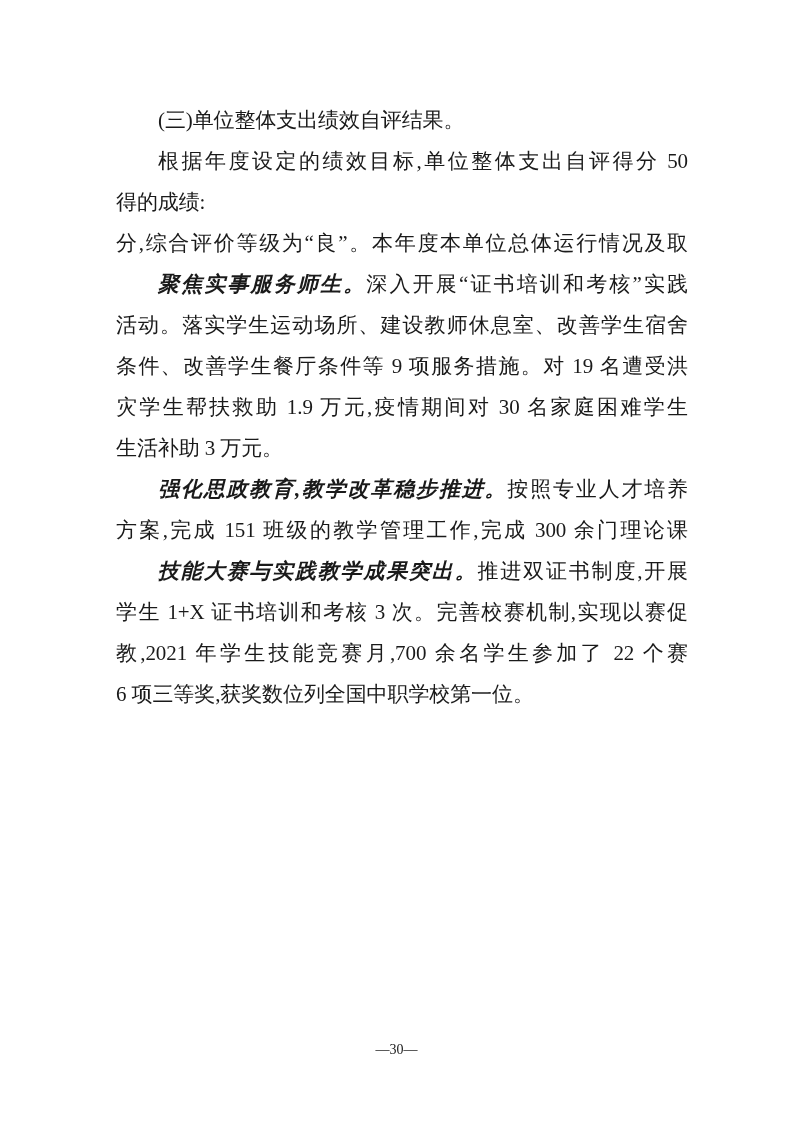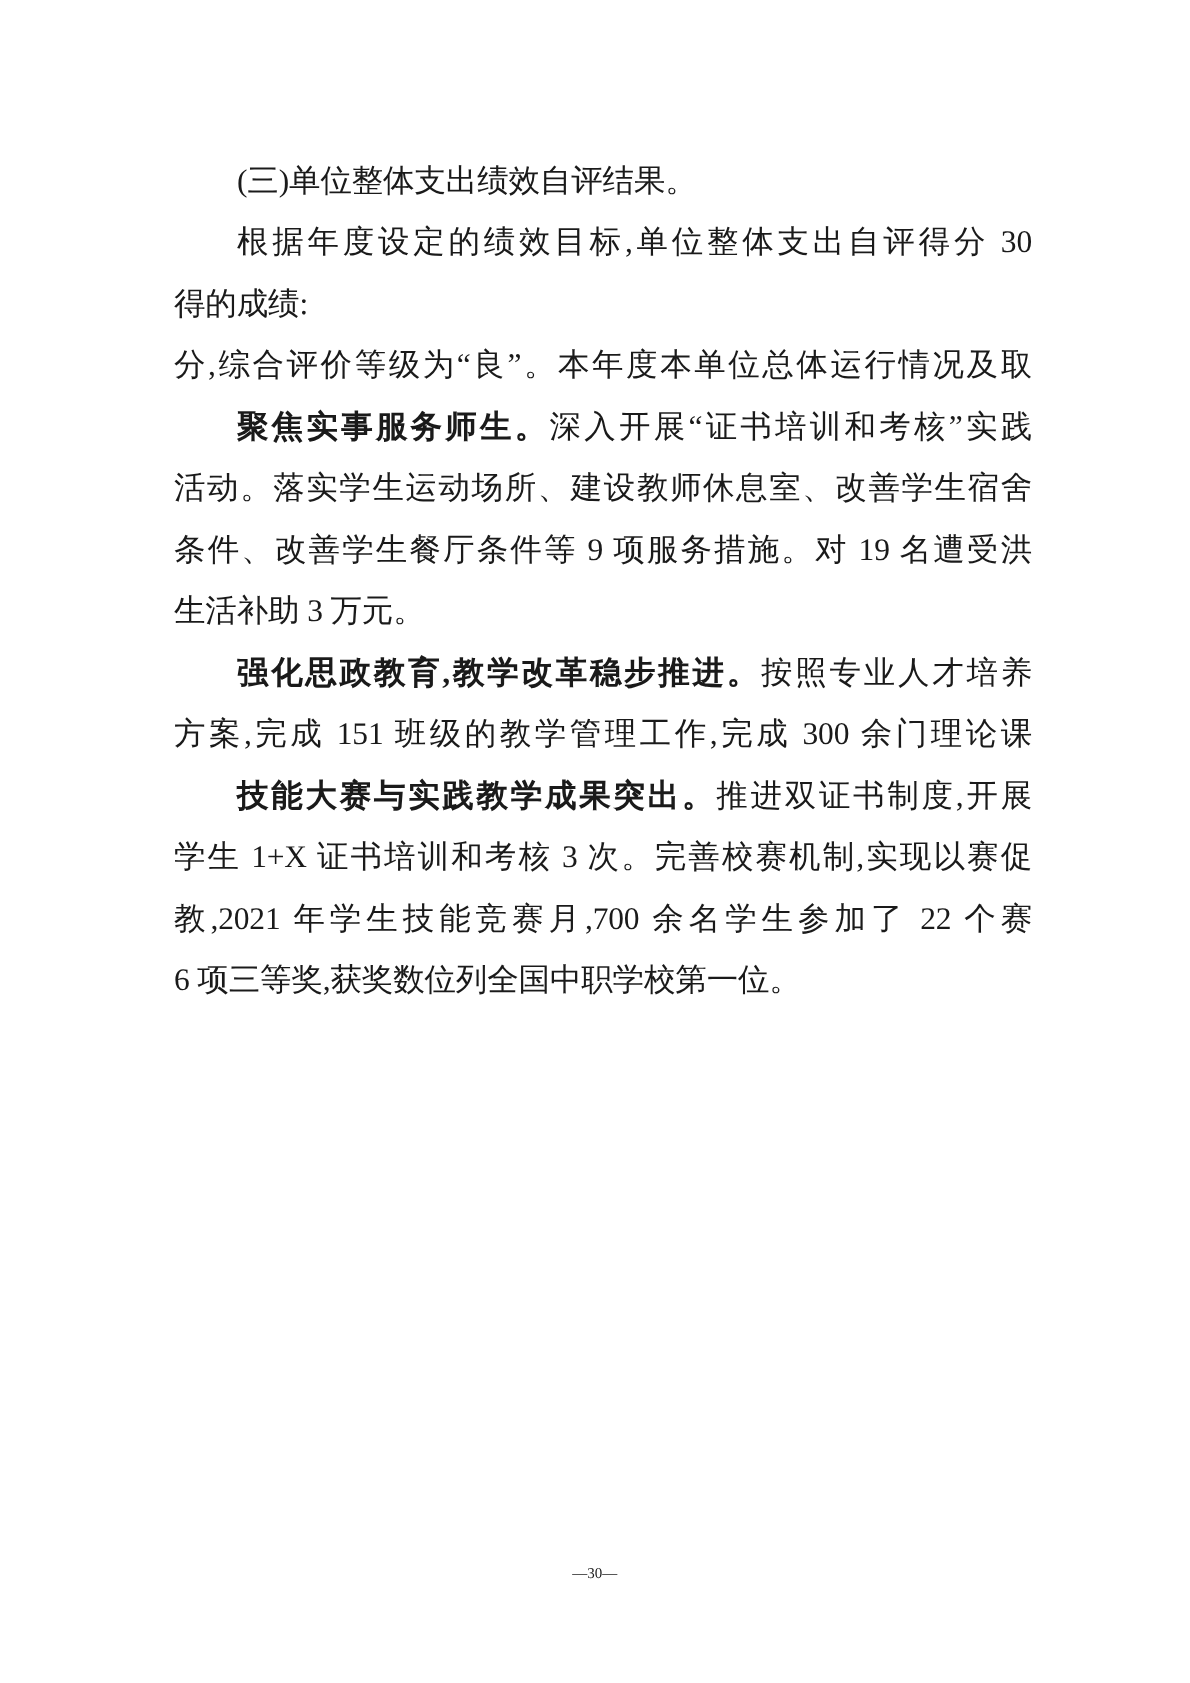--- a/index.html
+++ b/index.html
@@ -38,49 +38,50 @@
   .line.last {
     text-align-last: left;
   }
   .line.indent {
     text-indent: 42px;
   }
   .line.tight {
     letter-spacing: -0.6px;
   }
   .seg { font-weight: normal; }
-  .seg.bold { font-weight: bold; }
+  .seg.bold { font-weight: bold; font-style: italic; }
   .footer {
     position: absolute;
     left: 0;
     top: 1038px;
     width: 793px;
     text-align: center;
-    font-size: 10px;
+    font-size: 14px;
     line-height: 24px;
     color: #1a1a1a;
   }
 </style>
 </head>
 <body>
 
 <div class="page">
   <div class="content">
       <div class="paragraph">
         <div class="line indent last"><span class="seg">(三)单位整体支出绩效自评结果。</span></div>
       </div>
       <div class="paragraph">
-        <div class="line indent"><span class="seg">根据年度设定的绩效目标,单位整体支出自评得分 30</span></div>
+        <div class="line indent"><span class="seg">根据年度设定的绩效目标,单位整体支出自评得分 50</span></div>
         <div class="line last"><span class="seg">得的成绩:</span></div>
         <div class="line"><span class="seg">分,综合评价等级为“良”。本年度本单位总体运行情况及取</span></div>
       </div>
       <div class="paragraph">
         <div class="line indent"><span class="seg bold">聚焦实事服务师生。</span><span class="seg">深入开展“证书培训和考核”实践</span></div>
         <div class="line"><span class="seg">活动。落实学生运动场所、建设教师休息室、改善学生宿舍</span></div>
         <div class="line"><span class="seg">条件、改善学生餐厅条件等 9 项服务措施。对 19 名遭受洪</span></div>
+        <div class="line"><span class="seg">灾学生帮扶救助 1.9 万元,疫情期间对 30 名家庭困难学生</span></div>
         <div class="line last"><span class="seg">生活补助 3 万元。</span></div>
       </div>
       <div class="paragraph">
         <div class="line indent"><span class="seg bold">强化思政教育,教学改革稳步推进。</span><span class="seg">按照专业人才培养</span></div>
         <div class="line"><span class="seg">方案,完成 151 班级的教学管理工作,完成 300 余门理论课</span></div>
       </div>
       <div class="paragraph">
         <div class="line indent"><span class="seg bold">技能大赛与实践教学成果突出。</span><span class="seg">推进双证书制度,开展</span></div>
         <div class="line"><span class="seg">学生 1+X 证书培训和考核 3 次。完善校赛机制,实现以赛促</span></div>
         <div class="line"><span class="seg">教,2021 年学生技能竞赛月,700 余名学生参加了 22 个赛</span></div>

